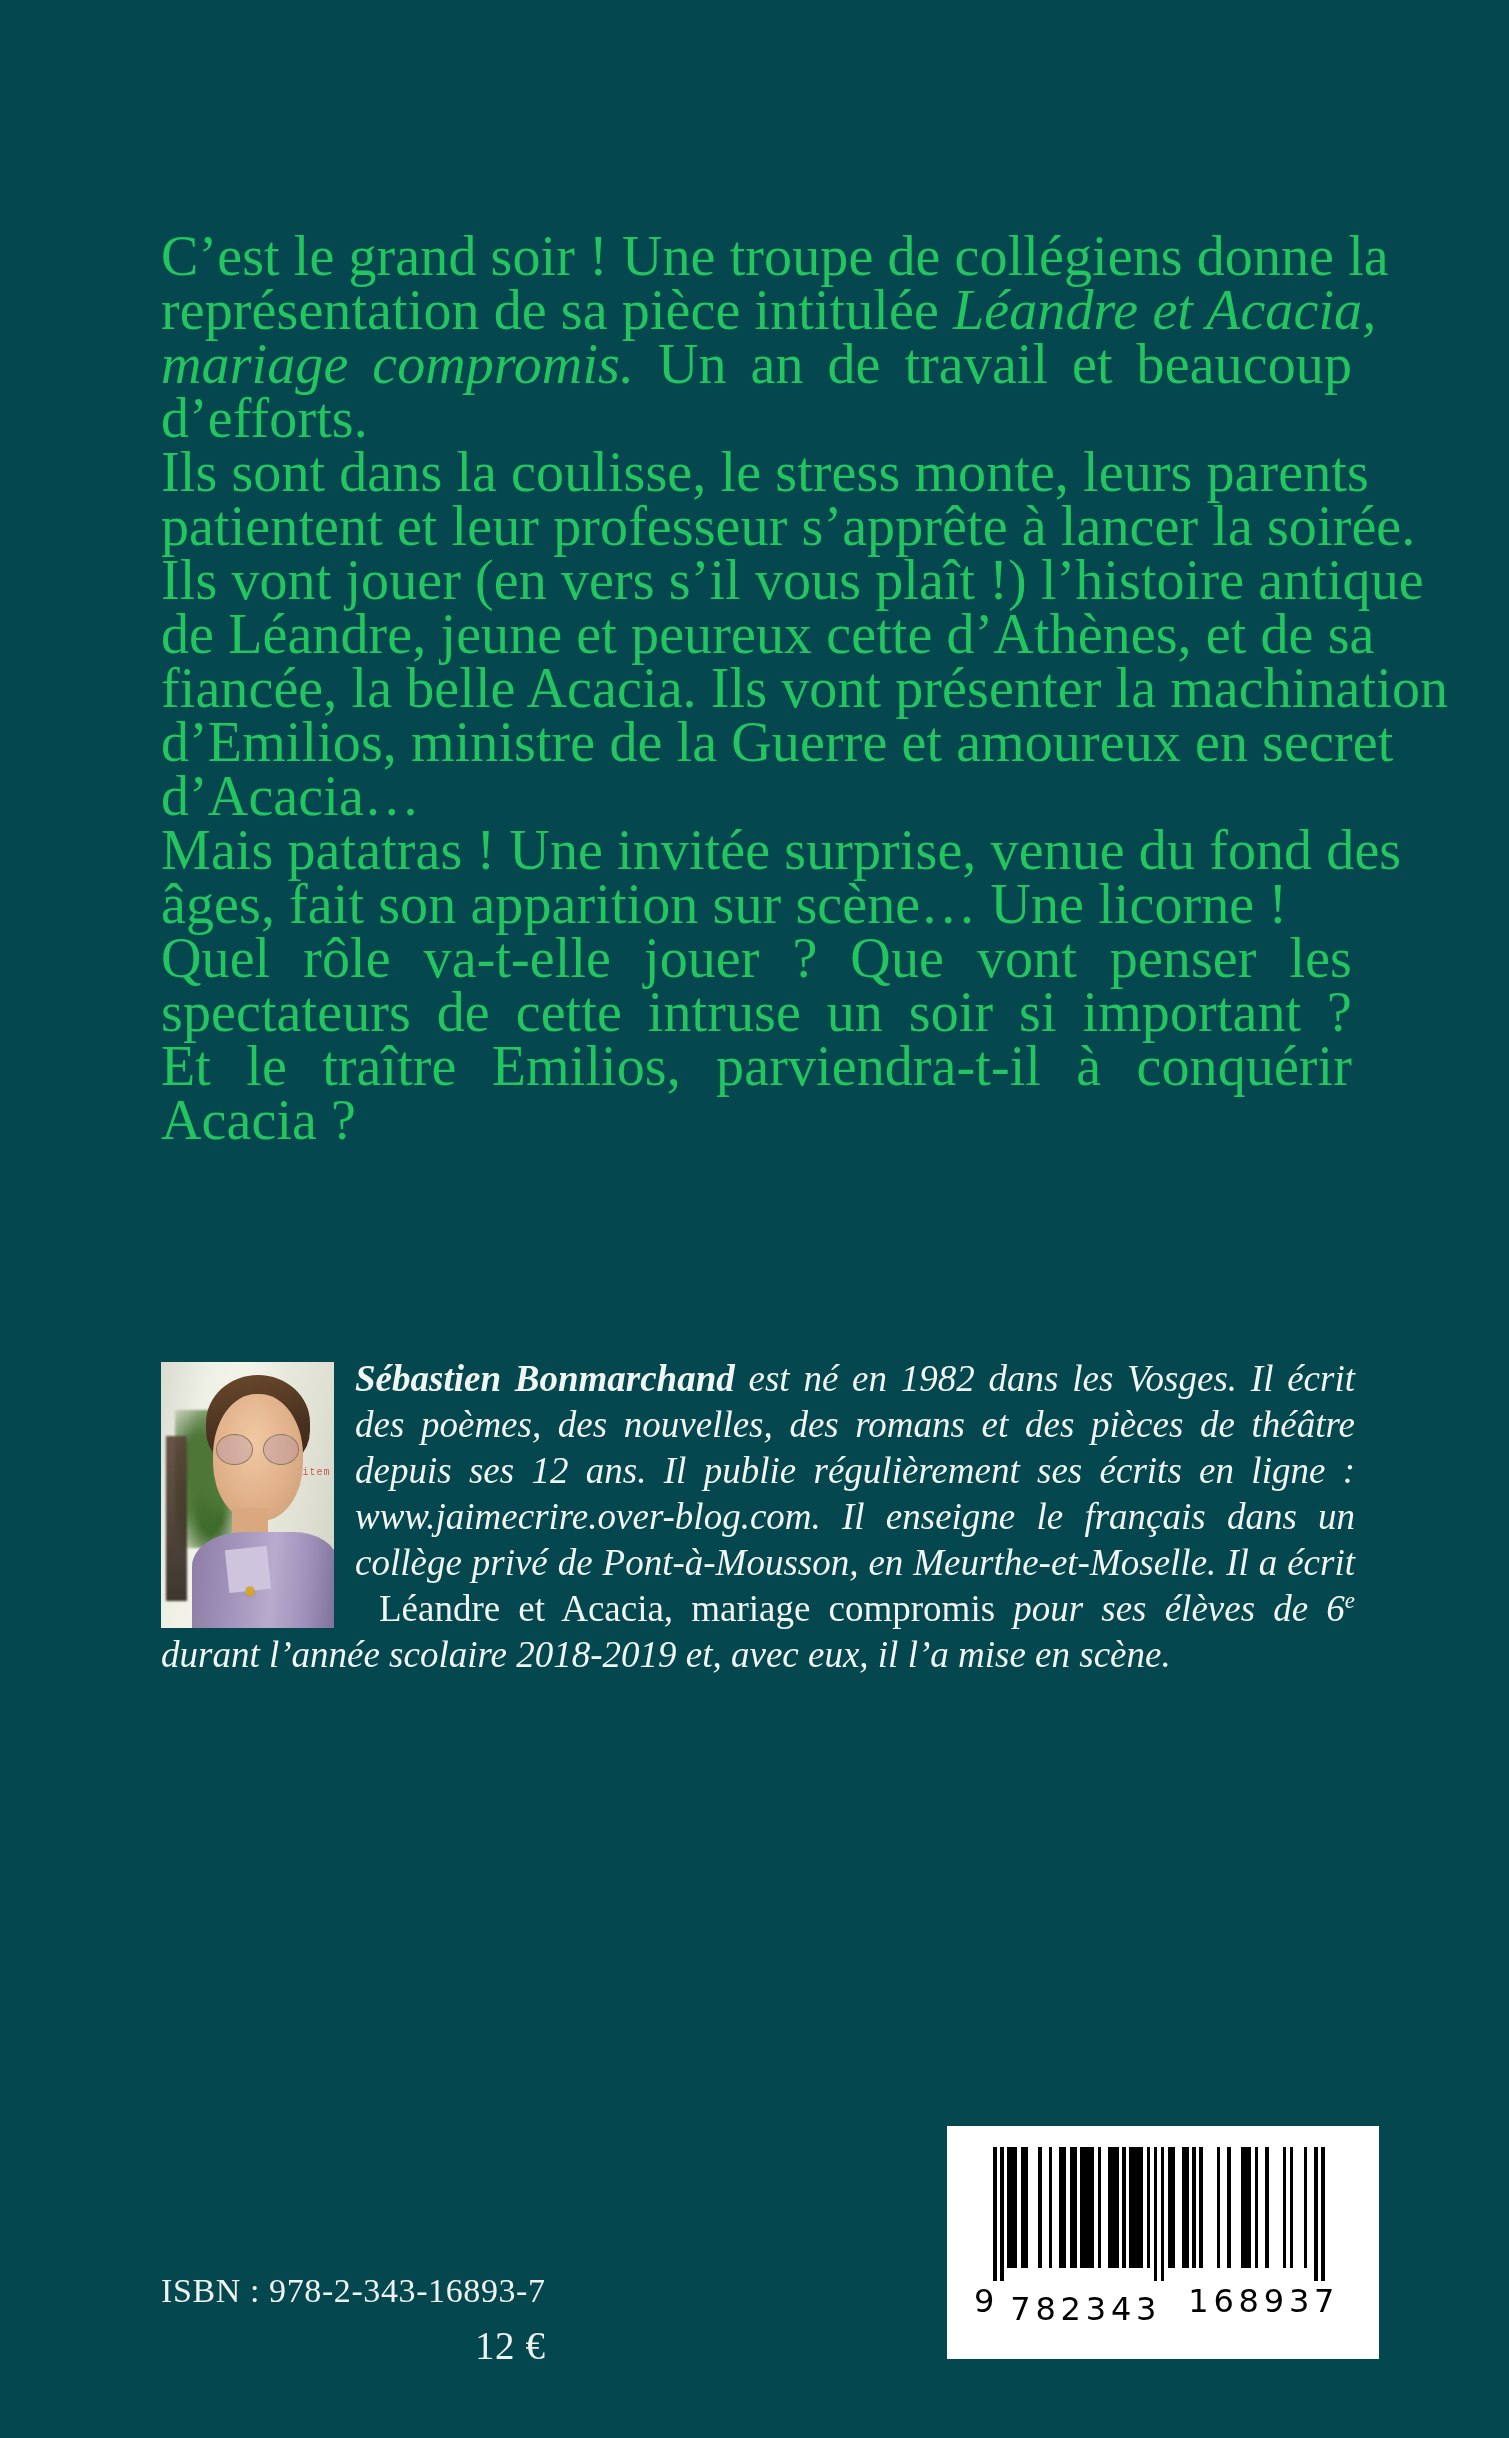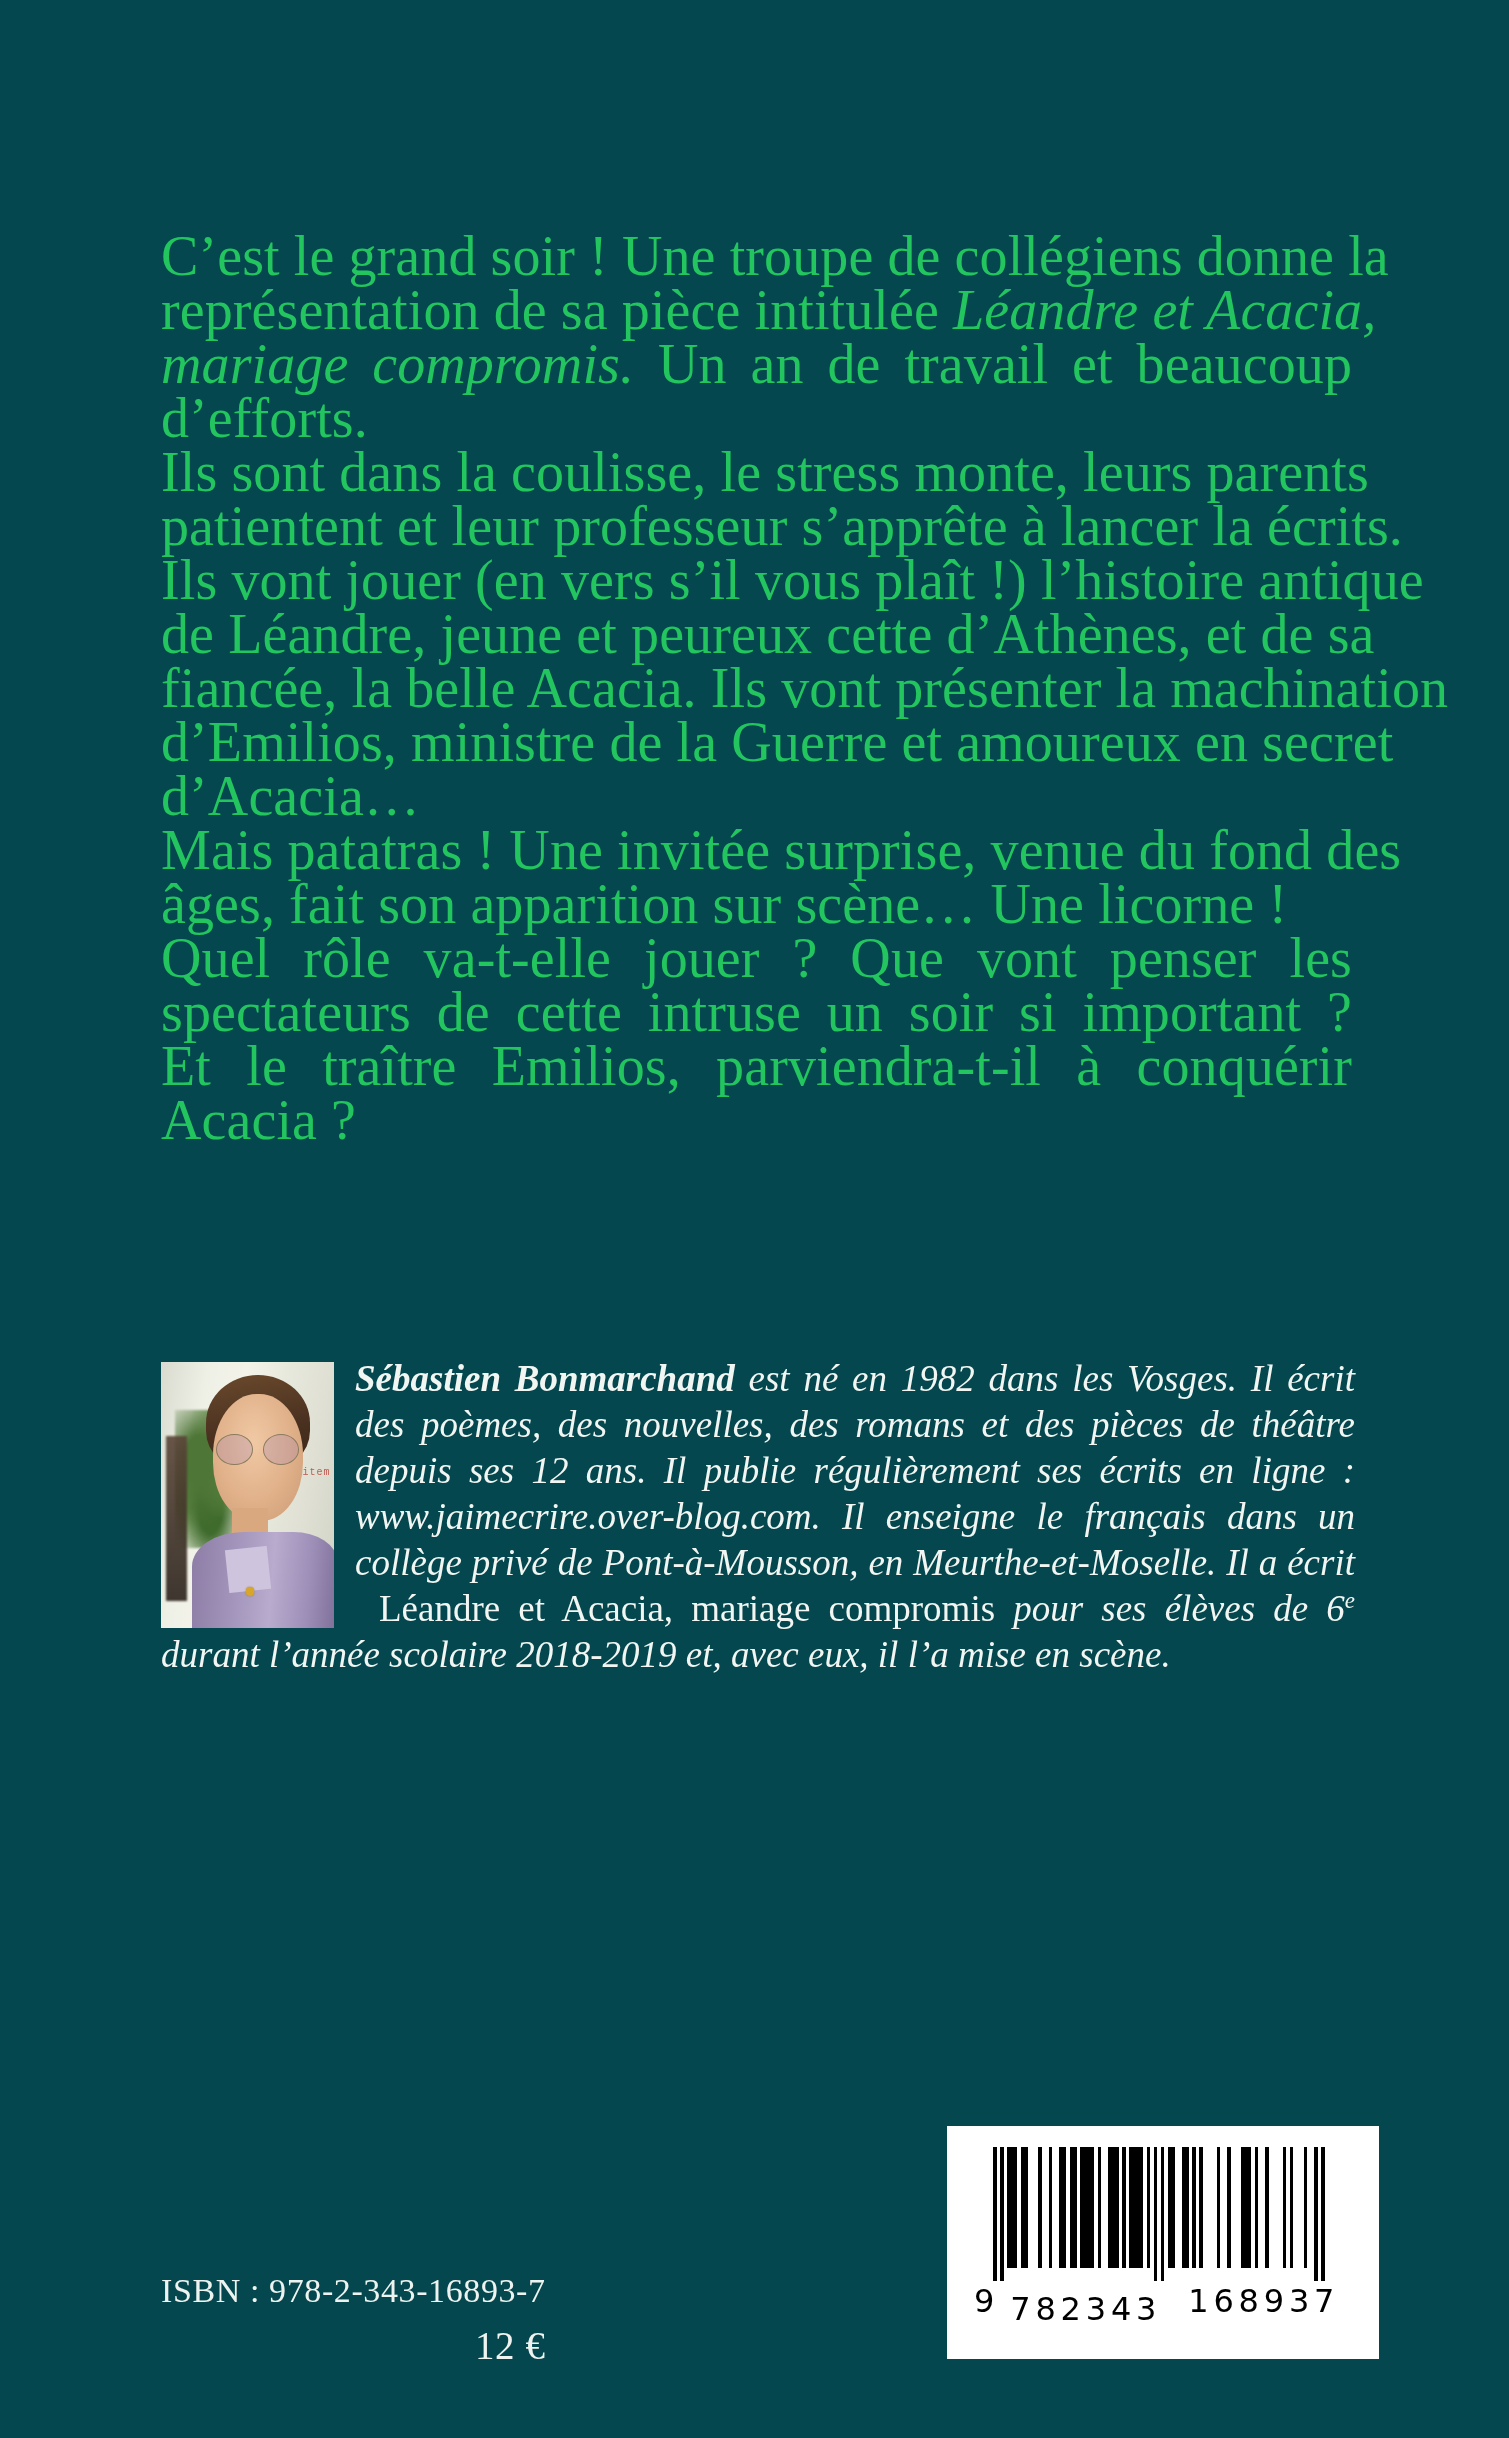--- a/index.html
+++ b/index.html
@@ -248,21 +248,21 @@
 <body>
 
 <div class="page">
 
   <div class="blurb">
     <span class="jline">C’est le grand soir ! Une troupe de collégiens donne la</span>
     <span class="jline"><span>représentation de sa pièce intitulée </span><i>Léandre et Acacia,</i></span>
     <span class="jline"><i>mariage compromis.</i><span> Un an de travail et beaucoup</span></span>
     <span class="jline natural">d’efforts.</span>
     <span class="jline">Ils sont dans la coulisse, le stress monte, leurs parents</span>
-    <span class="jline">patientent et leur professeur s’apprête à lancer la écrits.</span>
+    <span class="jline">patientent et leur professeur s’apprête à lancer la soirée.</span>
     <span class="jline">Ils vont jouer (en vers s’il vous plaît !) l’histoire antique</span>
     <span class="jline">de Léandre, jeune et peureux cette d’Athènes, et de sa</span>
     <span class="jline">fiancée, la belle Acacia. Ils vont présenter la machination</span>
     <span class="jline">d’Emilios, ministre de la Guerre et amoureux en secret</span>
     <span class="jline natural">d’Acacia…</span>
     <span class="jline">Mais patatras ! Une invitée surprise, venue du fond des</span>
     <span class="jline natural">âges, fait son apparition sur scène… Une licorne !</span>
     <span class="jline">Quel rôle va-t-elle jouer ? Que vont penser les</span>
     <span class="jline">spectateurs de cette intruse un soir si important ?</span>
     <span class="jline natural">Et le traître Emilios, parviendra-t-il à conquérir Acacia ?</span>

